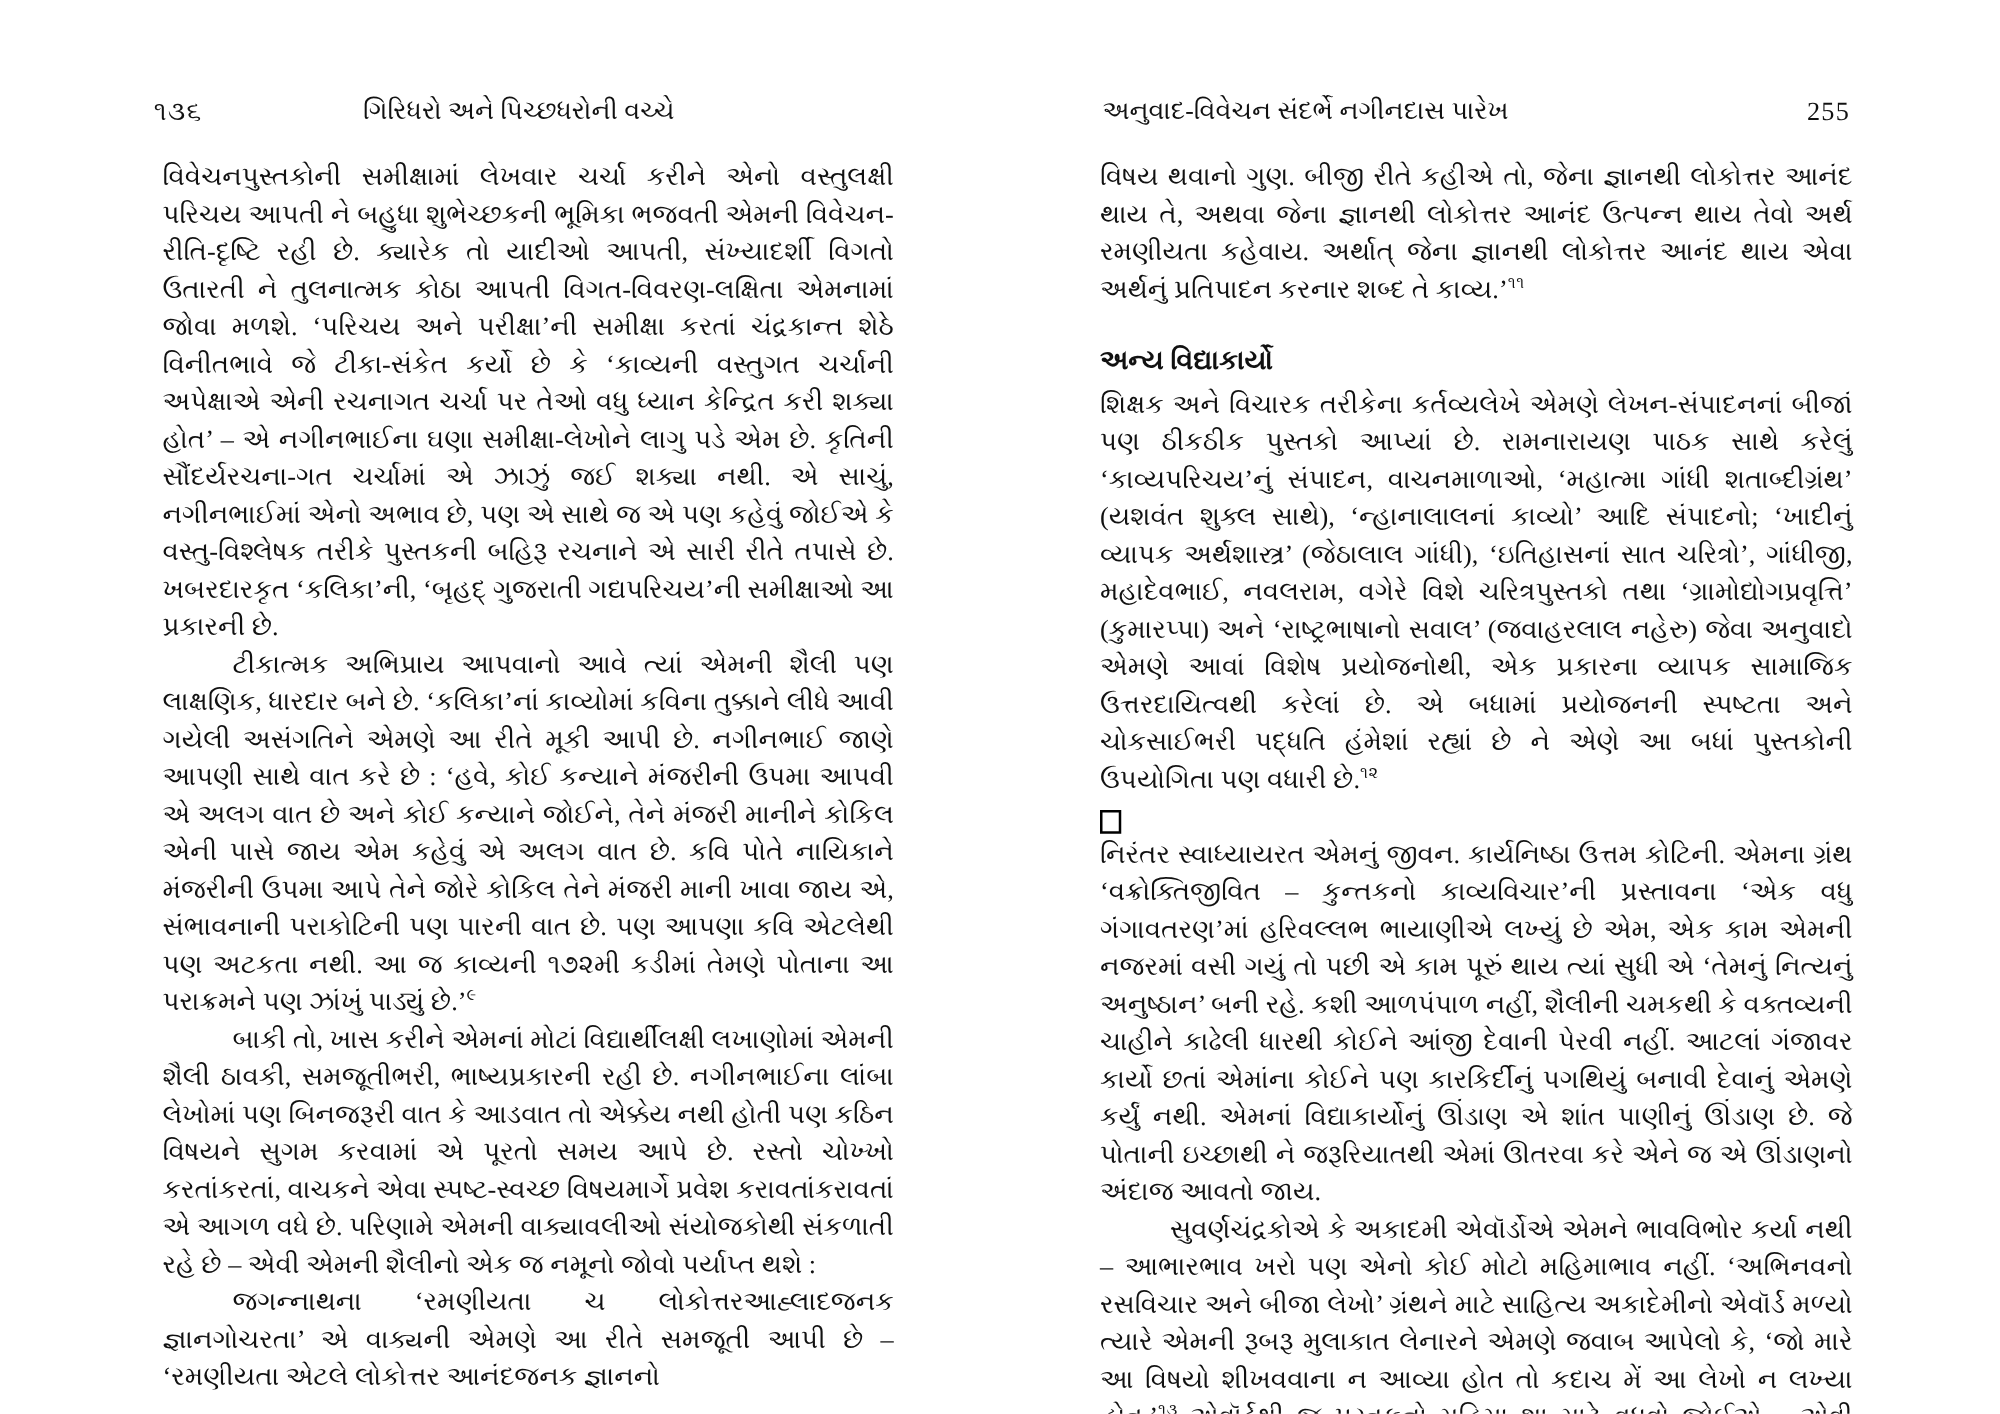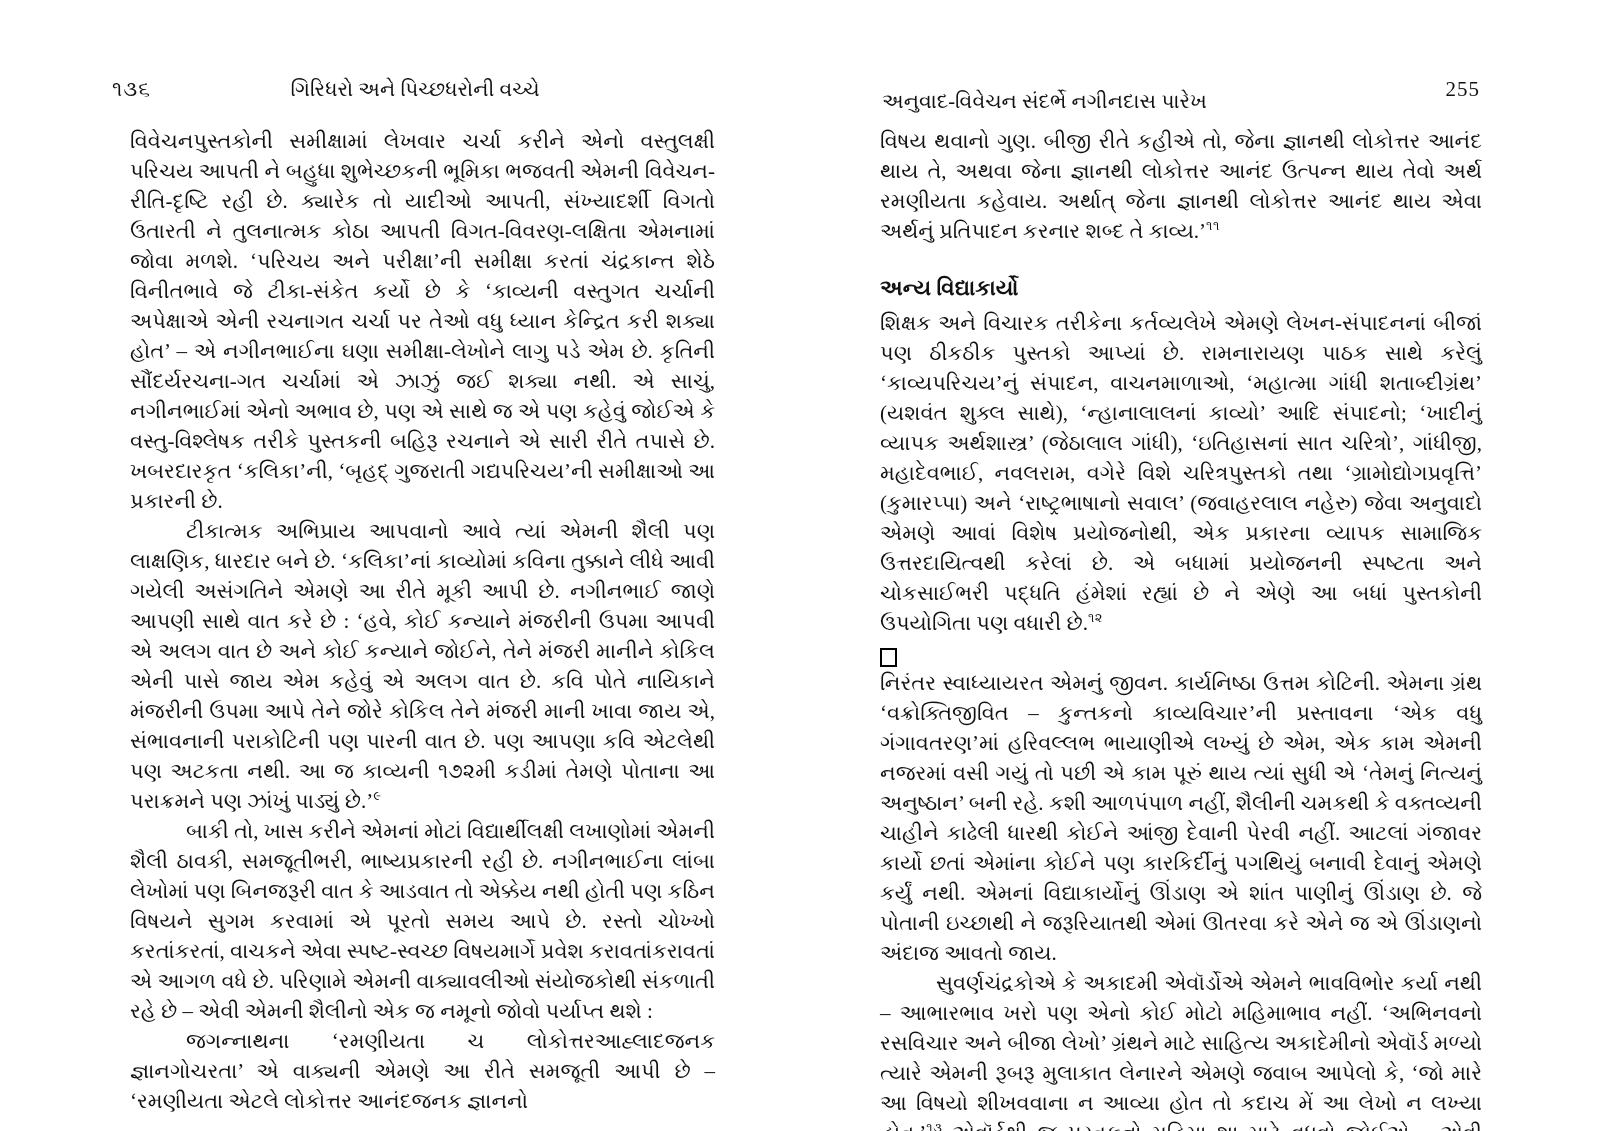--- a/index.html
+++ b/index.html
@@ -15,25 +15,25 @@
   .page { position: absolute; top: 0; height: 1131px; }
   .page-left  { left: 112px;  width: 606px; }
   .page-right { left: 880px;  width: 602px; }
 
   .running-head {
     position: absolute; top: 74px; left: 0; right: 0;
     height: 30px;
     font-size: 20.5px; line-height: 30px;
     white-space: nowrap;
   }
-  .running-head .pgnum { font-size: 21px; letter-spacing: 1px; }
+  .running-head .pgnum { font-size: 21px; letter-spacing: 1px; margin-left: 11px; }
   .page-left  .running-head .pgnum { position: absolute; left: 0; top: 0; }
   .page-left  .running-head .title { position: absolute; left: 0; right: 0; text-align: center; }
   .page-right .running-head .pgnum { position: absolute; right: 2px; top: 0; }
-  .page-right .running-head .title { position: absolute; left: 2px; top: 12px; }
+  .page-right .running-head .title { position: absolute; left: 2px; top: 0; }
 
   .body-text {
     position: absolute; top: 126px; left: 0; right: 0; bottom: 40px;
     font-size: 21px; line-height: 30px;
     text-align: justify;
   }
   .page-left .body-text { left: 18px; right: 3px; }
 
   .para { text-align: justify; }
   .para.indented { text-indent: 56px; }

